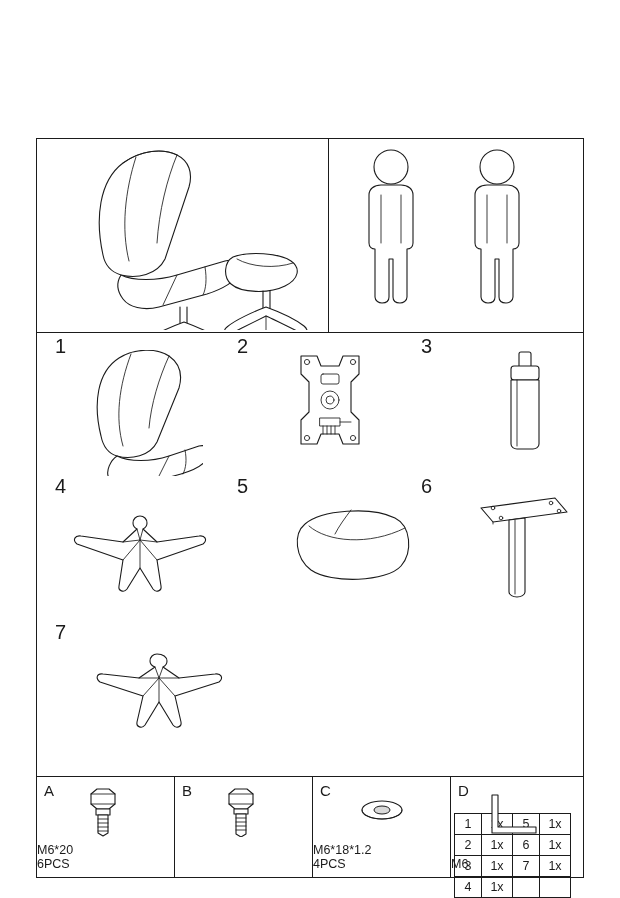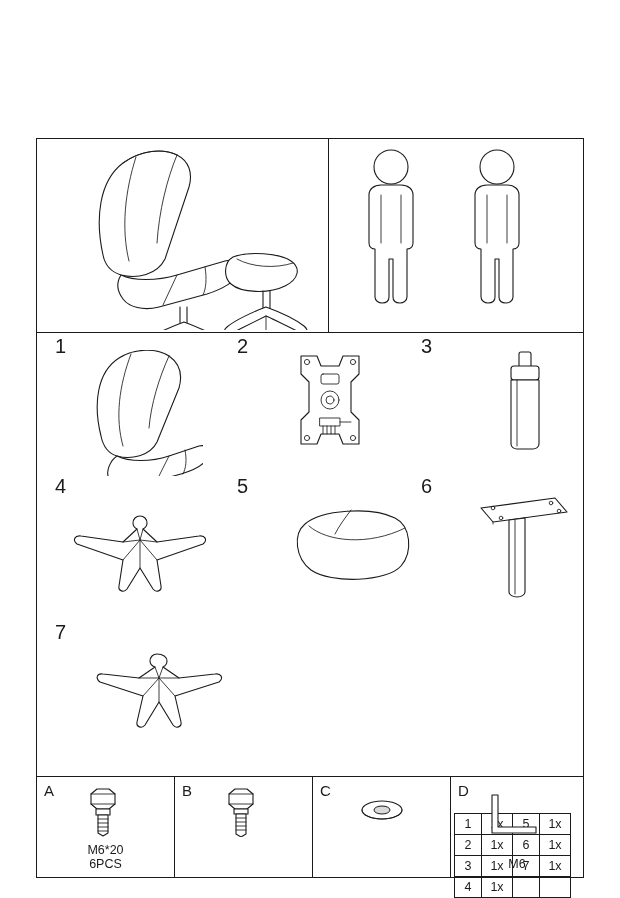--- a/index.html
+++ b/index.html
@@ -121,21 +121,20 @@
     position: absolute;
     left: 0; right: 0;
     top: 8px;
     display: flex;
     justify-content: center;
   }
   .hw .caption {
     position: absolute;
     left: 0; right: 0;
     bottom: 6px;
-    text-align: center;
     font-size: 12.5px;
     line-height: 14px;
     color: #1b1b1b;
   }
   svg { display: block; }
   .ln { fill: none; stroke: #1b1b1b; stroke-width: 1.1; stroke-linejoin: round; stroke-linecap: round; }
   .ln-thin { fill: none; stroke: #1b1b1b; stroke-width: 0.85; stroke-linejoin: round; stroke-linecap: round; }
   .fill-white { fill: #ffffff; stroke: #1b1b1b; stroke-width: 1.1; stroke-linejoin: round; }
   .fill-gray { fill: #d9d9d9; stroke: #1b1b1b; stroke-width: 1; }
 </style>
@@ -357,20 +356,24 @@
 
     <div class="hw" style="width:138px;">
       <div class="letter">C</div>
       <div class="hw-art" style="top:20px;">
         <svg width="54" height="30" viewBox="0 0 54 30">
           <ellipse class="fill-white" cx="27" cy="13" rx="20" ry="9"></ellipse>
           <ellipse class="fill-gray" cx="27" cy="13" rx="8" ry="4"></ellipse>
           <path class="ln-thin" d="M7 13 C7 18 16 22 27 22 C38 22 47 18 47 13"></path>
         </svg>
       </div>
+      <div class="caption">
+        <div>M6*18*1.2</div>
+        <div>4PCS</div>
+      </div>
     </div>
 
     <div class="hw" style="flex:1;">
       <div class="letter">D</div>
       <div class="hw-art" style="top:14px;">
         <svg width="70" height="46" viewBox="0 0 70 46">
           <path class="fill-white" d="M10 4 L16 4 L16 36 L54 36 L54 42 L10 42 Z"></path>
         </svg>
       </div>
       <div class="caption">

